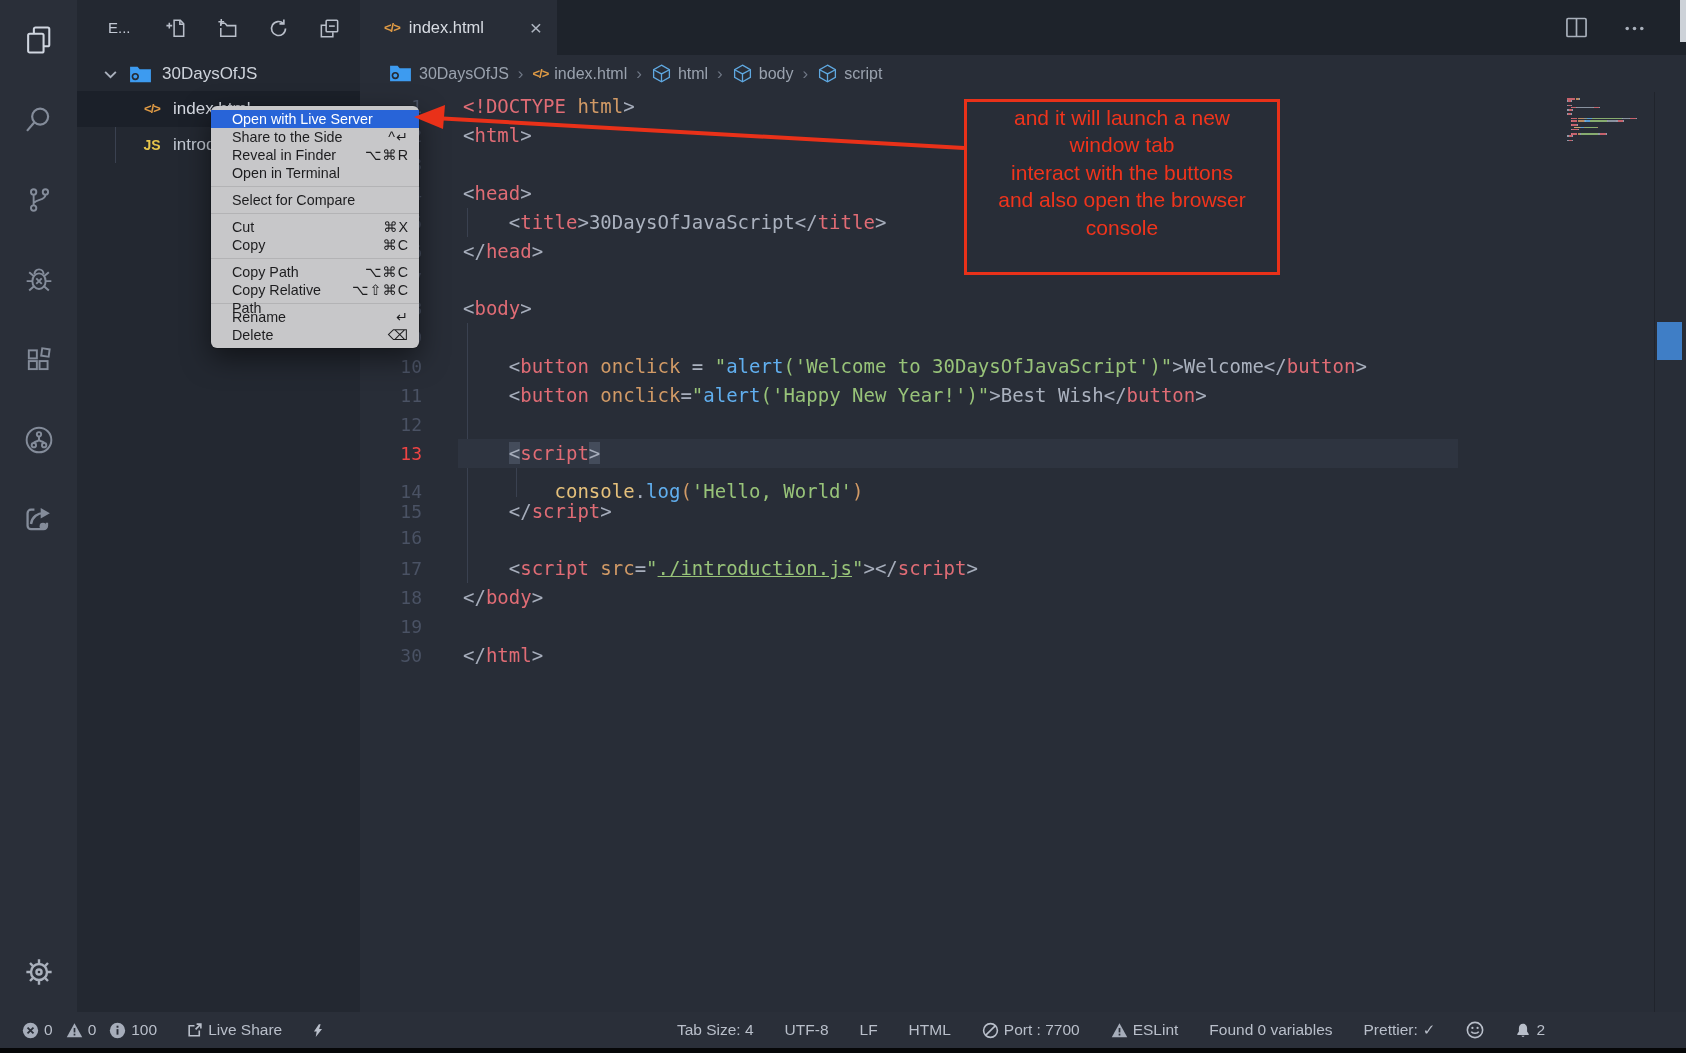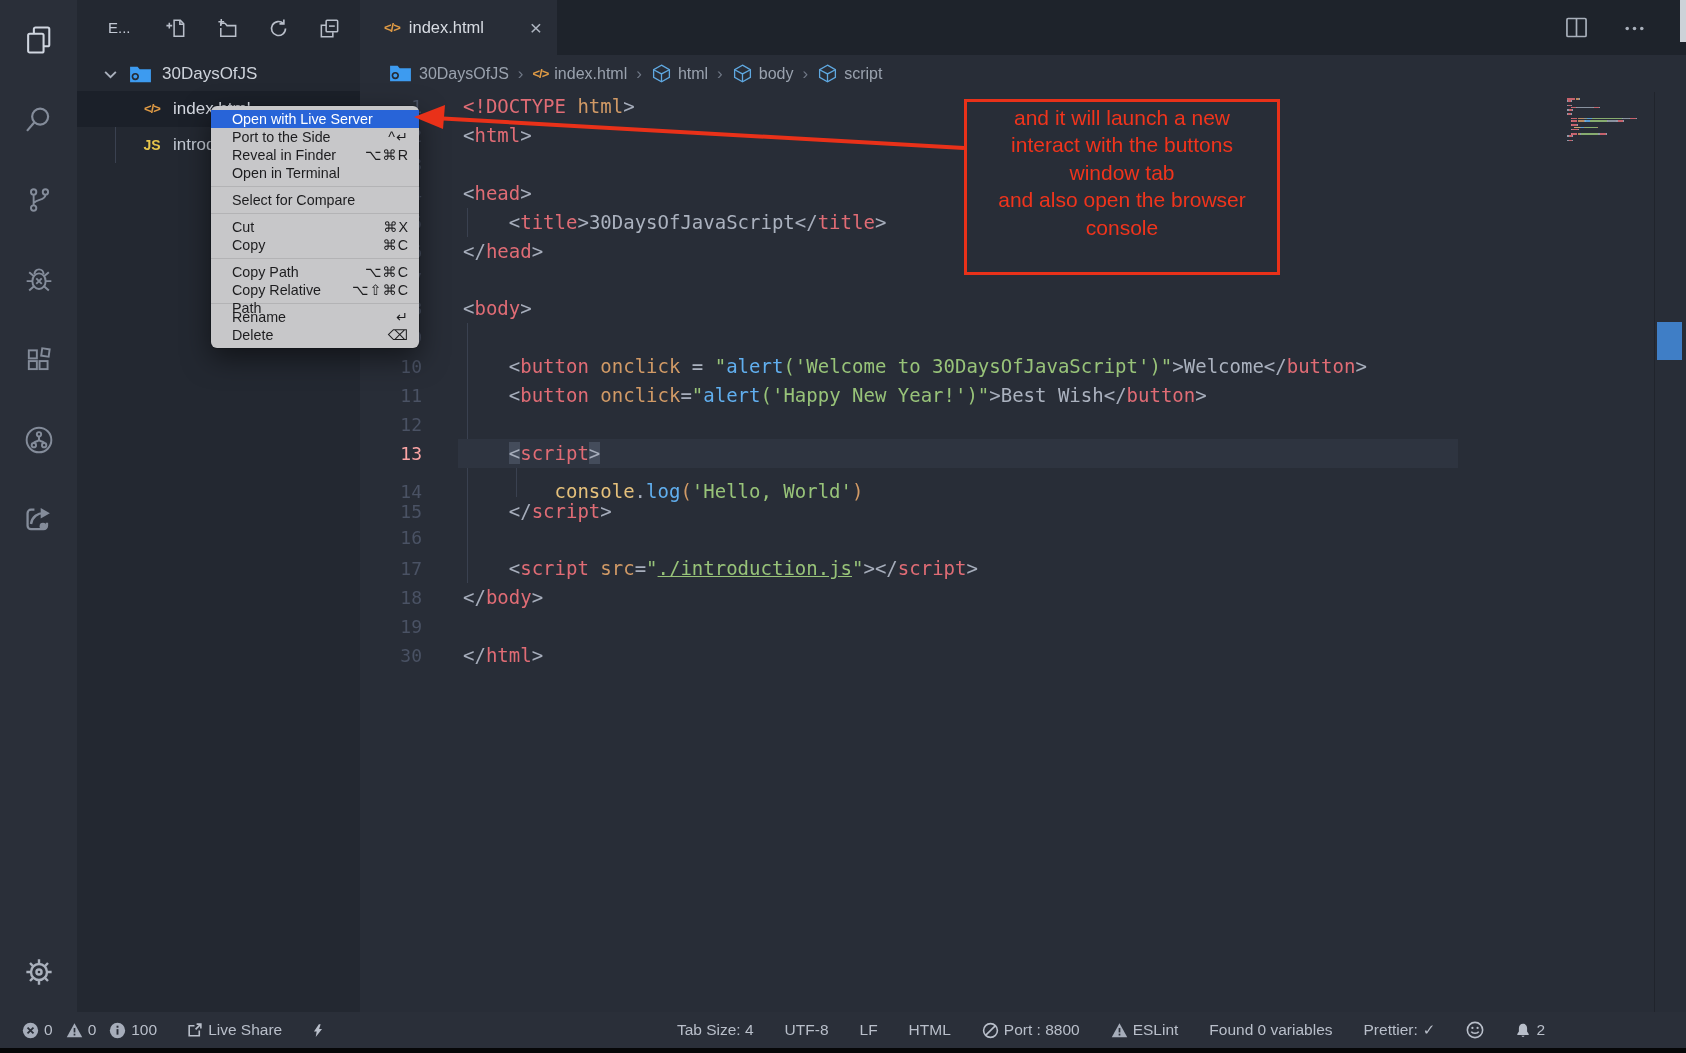--- a/index.html
+++ b/index.html
@@ -48,21 +48,21 @@
     align-items:center;padding-left:28px;color:#9aa2ae;font-size:16px;background:#282d37;}
   .bc-item{display:flex;align-items:center;cursor:pointer;}
   .bc-item .icon{margin-right:6px;}
   .bc-sep{margin:0 9px;color:#6f7785;font-size:17px;}
   
   #code{position:absolute;top:92px;left:0;right:0;bottom:0;
     font-family:"DejaVu Sans Mono",monospace;font-size:19px;}
   .code-line{position:absolute;left:0;right:0;height:29px;line-height:29px;white-space:pre;}
   .code-line .num{position:absolute;left:0;width:62px;text-align:right;color:#4a5264;
     font-size:18px;}
-  .code-line.cur .num{color:#fca5a5;}
+  .code-line.cur .num{color:#ef4444;}
   .code-line .content{position:absolute;left:103px;}
   .hl-band{position:absolute;left:98px;width:1000px;top:0;height:29px;background:#2e3440;}
   .c-p{color:#a6adbb;} .c-t{color:#e06c75;} .c-a{color:#d19a66;}
   .c-s{color:#98c379;} .c-f{color:#61afef;} .c-o{color:#e5c07b;}
   .c-pr{color:#d19a66;} .c-pl{color:#abb2bf;}
   .c-lk{color:#98c379;text-decoration:underline;}
   .c-br{color:#a6adbb;background:#444c5b;}
   .guide{position:absolute;width:1px;background:#3a4150;}
   
   #minimap{left:1567px;top:98px;width:92px;height:60px;cursor:pointer;}
@@ -478,21 +478,21 @@
       <div class="st-item">
         <span>HTML</span>
       </div>
       <div class="st-item">
         <span class="icon">
           <svg viewBox="0 0 16 16" width="17" height="17" fill="none" stroke="currentColor" stroke-width="1.5">
             <circle cx="8" cy="8" r="6.5"></circle>
             <line x1="3.6" y1="12.4" x2="12.4" y2="3.6"></line>
           </svg>
         </span>
-        <span>Port : 8800</span>
+        <span>Port : 7700</span>
       </div>
       <div class="st-item">
         <span class="icon">
           <svg viewBox="0 0 16 16" width="17" height="17">
             <path d="M8 1.2 15.3 14.3H.7Z" fill="#a6adba"></path>
             <rect x="7.2" y="5.6" width="1.6" height="4.2" fill="#2a2f39"></rect>
             <rect x="7.2" y="11" width="1.6" height="1.7" fill="#2a2f39"></rect>
           </svg>
         </span>
         <span>ESLint</span>
@@ -527,21 +527,21 @@
       </div>
     </div>
 </div>
 <div id="bottom-strip" class="abs"></div>
 
 <div id="context-menu" class="abs">
     <div class="mi hl">
       <span>Open with Live Server</span>
     </div>
     <div class="mi">
-      <span>Port to the Side</span>
+      <span>Share to the Side</span>
       <span class="sc">^↵</span>
     </div>
     <div class="mi">
       <span>Reveal in Finder</span>
       <span class="sc">⌥⌘R</span>
     </div>
     <div class="mi">
       <span>Open in Terminal</span>
     </div>
     <div class="msep"></div>
@@ -572,22 +572,22 @@
       <span class="sc">↵</span>
     </div>
     <div class="mi">
       <span>Delete</span>
       <span class="sc">⌫</span>
     </div>
   </div>
 
 <div id="annotation" class="abs">
     <div>and it will launch a new</div>
+    <div>window tab</div>
     <div>interact with the buttons</div>
-    <div>window tab</div>
     <div>and also open the browser</div>
     <div>console</div>
   </div>
 
 <svg id="arrow-svg" class="abs">
   <line x1="964" y1="148" x2="434" y2="118" stroke="#e93119" stroke-width="4"></line>
   <polygon points="414,117 445,105 443,129" fill="#e93119"></polygon>
 </svg>
 
 </body></html>

